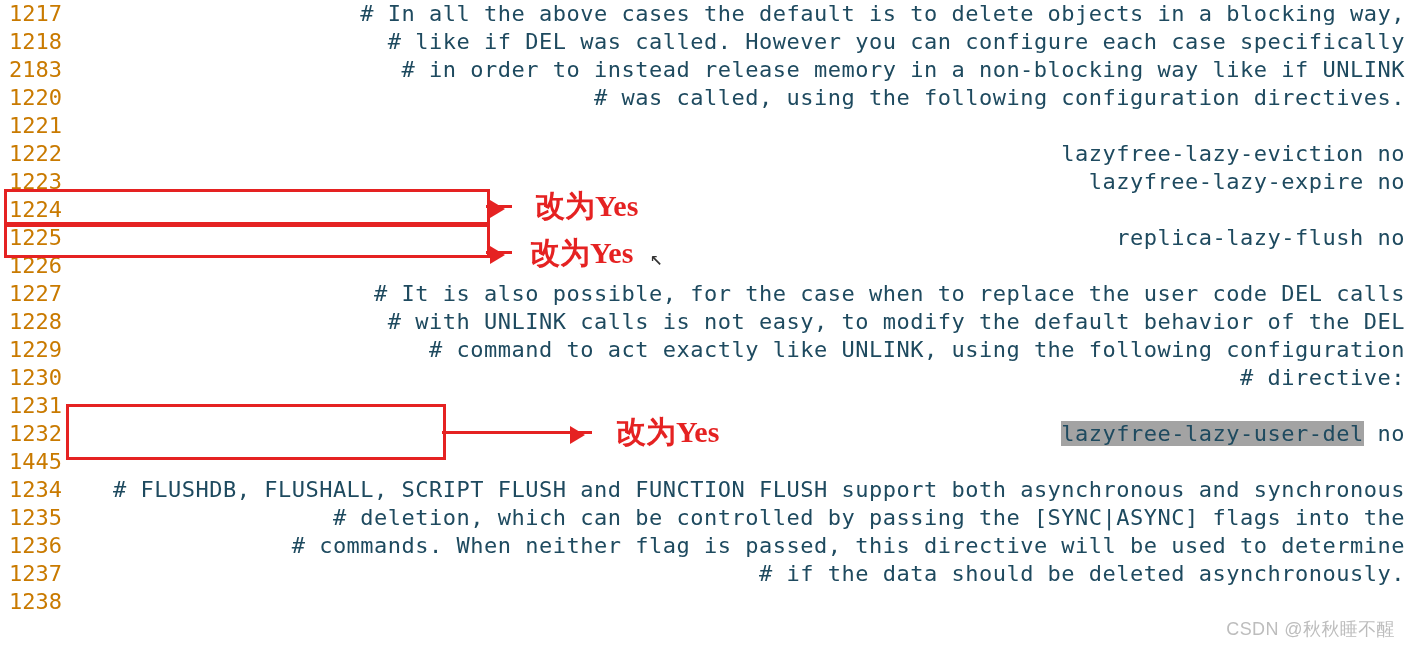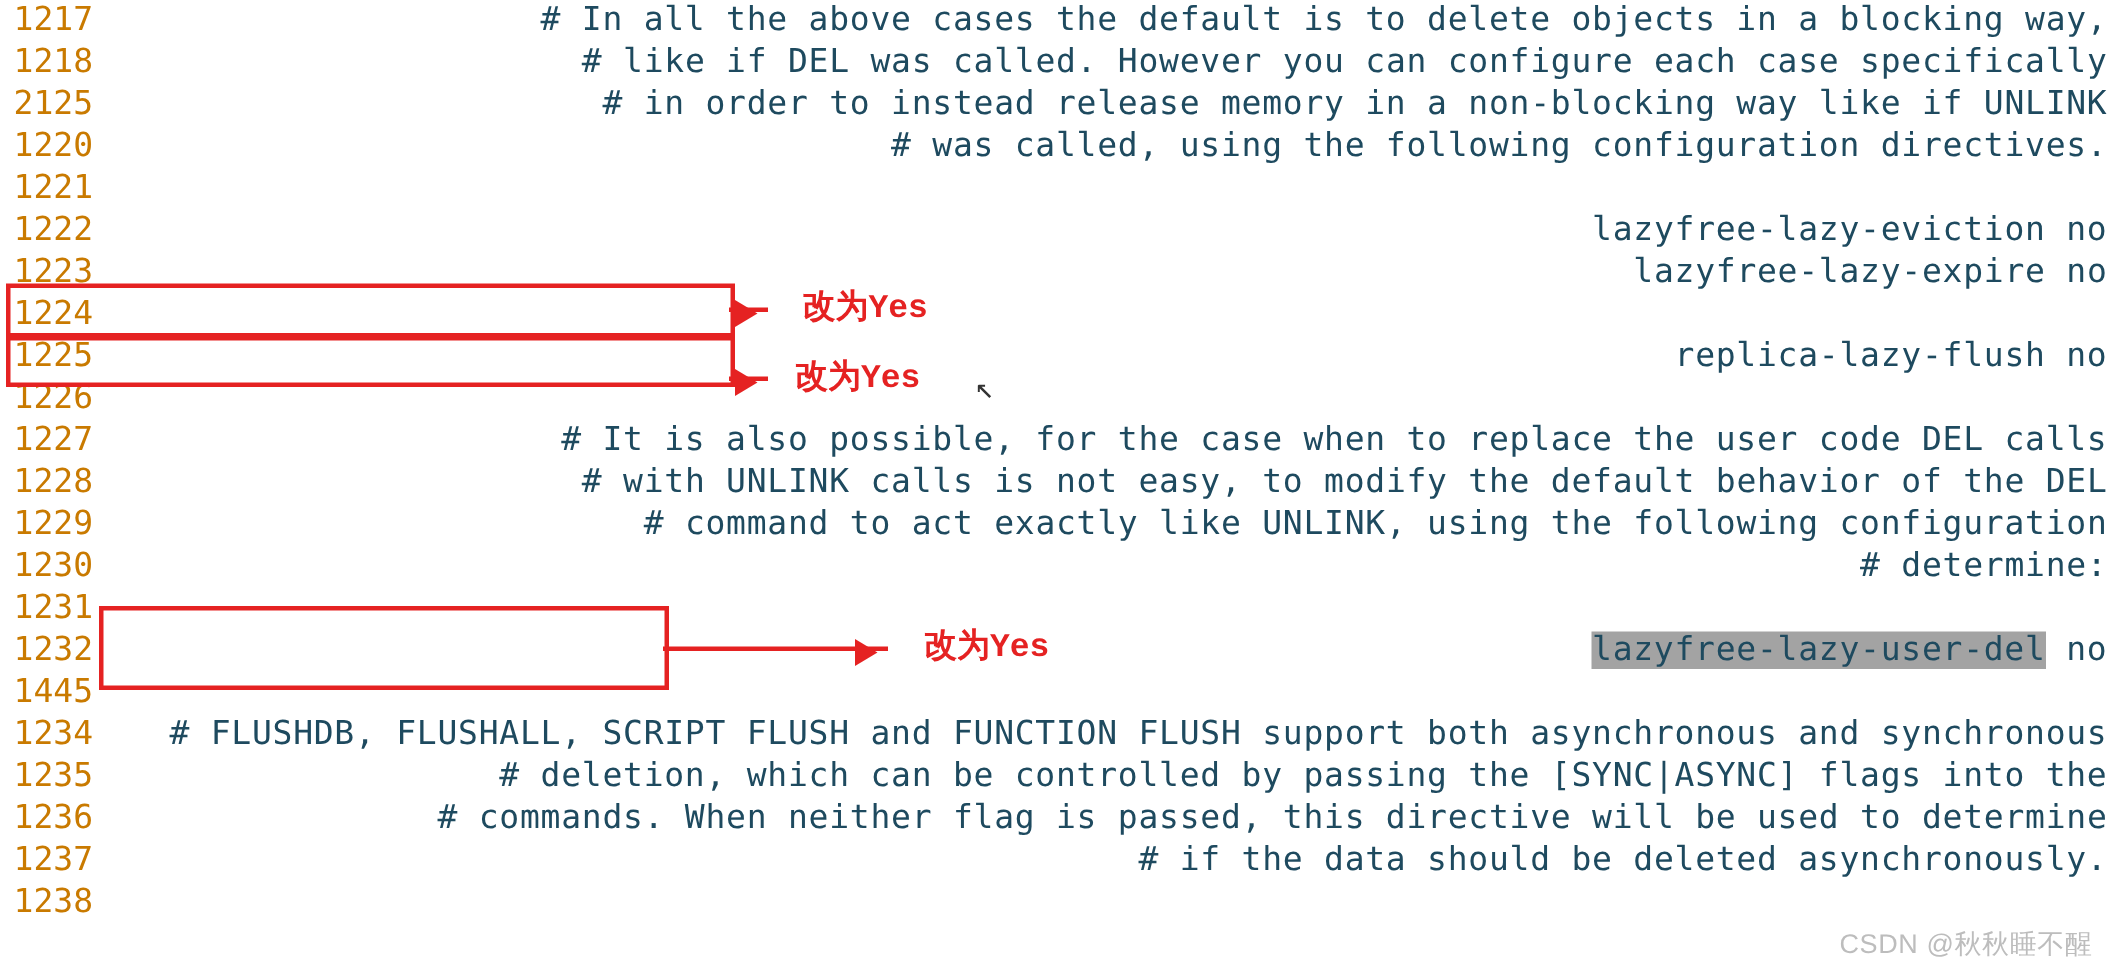--- a/index.html
+++ b/index.html
@@ -7,43 +7,43 @@
 .line{display:flex;white-space:pre;justify-content:space-between;}
 .lineno{color:#c97a00;min-width:62px;text-align:right;padding-right:8px;}
 .code{color:#1e4a5f;letter-spacing:0.5px;}
 .hl{background:#a3a3a3;}
 .cursor{display:inline-block;width:10px;height:22px;vertical-align:text-bottom;border:1px solid #444;background:rgba(0,0,0,0.07);}
 
 .annot{position:absolute;pointer-events:none;}
 .box{border:3px solid #e52222;}
 .arrow{height:0;border-top:3px solid #e52222;}
 .arrow::after{content:"";position:absolute;right:-2px;top:-8px;border:9px solid transparent;border-left:15px solid #e52222;}
-.label{color:#e52222;font-family:Liberation Mono, monospace;font-weight:bold;font-size:22px;white-space:nowrap;}
+.label{color:#e52222;font-family:Liberation Serif, serif;font-weight:bold;font-size:30px;white-space:nowrap;}
 .watermark{position:absolute;right:10px;bottom:6px;color:#bdbdbd;font-size:18px;font-family:Arial,sans-serif;letter-spacing:0.4px;}
 .cursor-arrow{position:absolute;color:#333;font-size:21px;}
 </style>
 </head>
 <body>
 
 <div class="editor">
   <div id="lines">
       <div class="line"><span class="lineno">1217</span><span class="code"># In all the above cases the default is to delete objects in a blocking way,</span></div>
       <div class="line"><span class="lineno">1218</span><span class="code"># like if DEL was called. However you can configure each case specifically</span></div>
-      <div class="line"><span class="lineno">2125</span><span class="code"># in order to instead release memory in a non-blocking way like if UNLINK</span></div>
+      <div class="line"><span class="lineno">2183</span><span class="code"># in order to instead release memory in a non-blocking way like if UNLINK</span></div>
       <div class="line"><span class="lineno">1220</span><span class="code"># was called, using the following configuration directives.</span></div>
       <div class="line"><span class="lineno">1221</span><span class="code"></span></div>
       <div class="line"><span class="lineno">1222</span><span class="code">lazyfree-lazy-eviction no</span></div>
       <div class="line"><span class="lineno">1223</span><span class="code">lazyfree-lazy-expire no</span></div>
       <div class="line"><span class="lineno">1224</span></div>
       <div class="line"><span class="lineno">1225</span><span class="code">replica-lazy-flush no</span></div>
       <div class="line"><span class="lineno">1226</span><span class="code"></span></div>
       <div class="line"><span class="lineno">1227</span><span class="code"># It is also possible, for the case when to replace the user code DEL calls</span></div>
       <div class="line"><span class="lineno">1228</span><span class="code"># with UNLINK calls is not easy, to modify the default behavior of the DEL</span></div>
       <div class="line"><span class="lineno">1229</span><span class="code"># command to act exactly like UNLINK, using the following configuration</span></div>
-      <div class="line"><span class="lineno">1230</span><span class="code"># determine:</span></div>
+      <div class="line"><span class="lineno">1230</span><span class="code"># directive:</span></div>
       <div class="line"><span class="lineno">1231</span><span class="code"></span></div>
       <div class="line"><span class="lineno">1232</span><span class="code"><span class="hl">lazyfree-lazy-user-del</span> no</span></div>
       <div class="line"><span class="lineno">1445</span><span class="code"></span></div>
       <div class="line"><span class="lineno">1234</span><span class="code"># FLUSHDB, FLUSHALL, SCRIPT FLUSH and FUNCTION FLUSH support both asynchronous and synchronous</span></div>
       <div class="line"><span class="lineno">1235</span><span class="code"># deletion, which can be controlled by passing the [SYNC|ASYNC] flags into the</span></div>
       <div class="line"><span class="lineno">1236</span><span class="code"># commands. When neither flag is passed, this directive will be used to determine</span></div>
       <div class="line"><span class="lineno">1237</span><span class="code"># if the data should be deleted asynchronously.</span></div>
       <div class="line"><span class="lineno">1238</span><span class="code"></span></div>
     </div>
 

